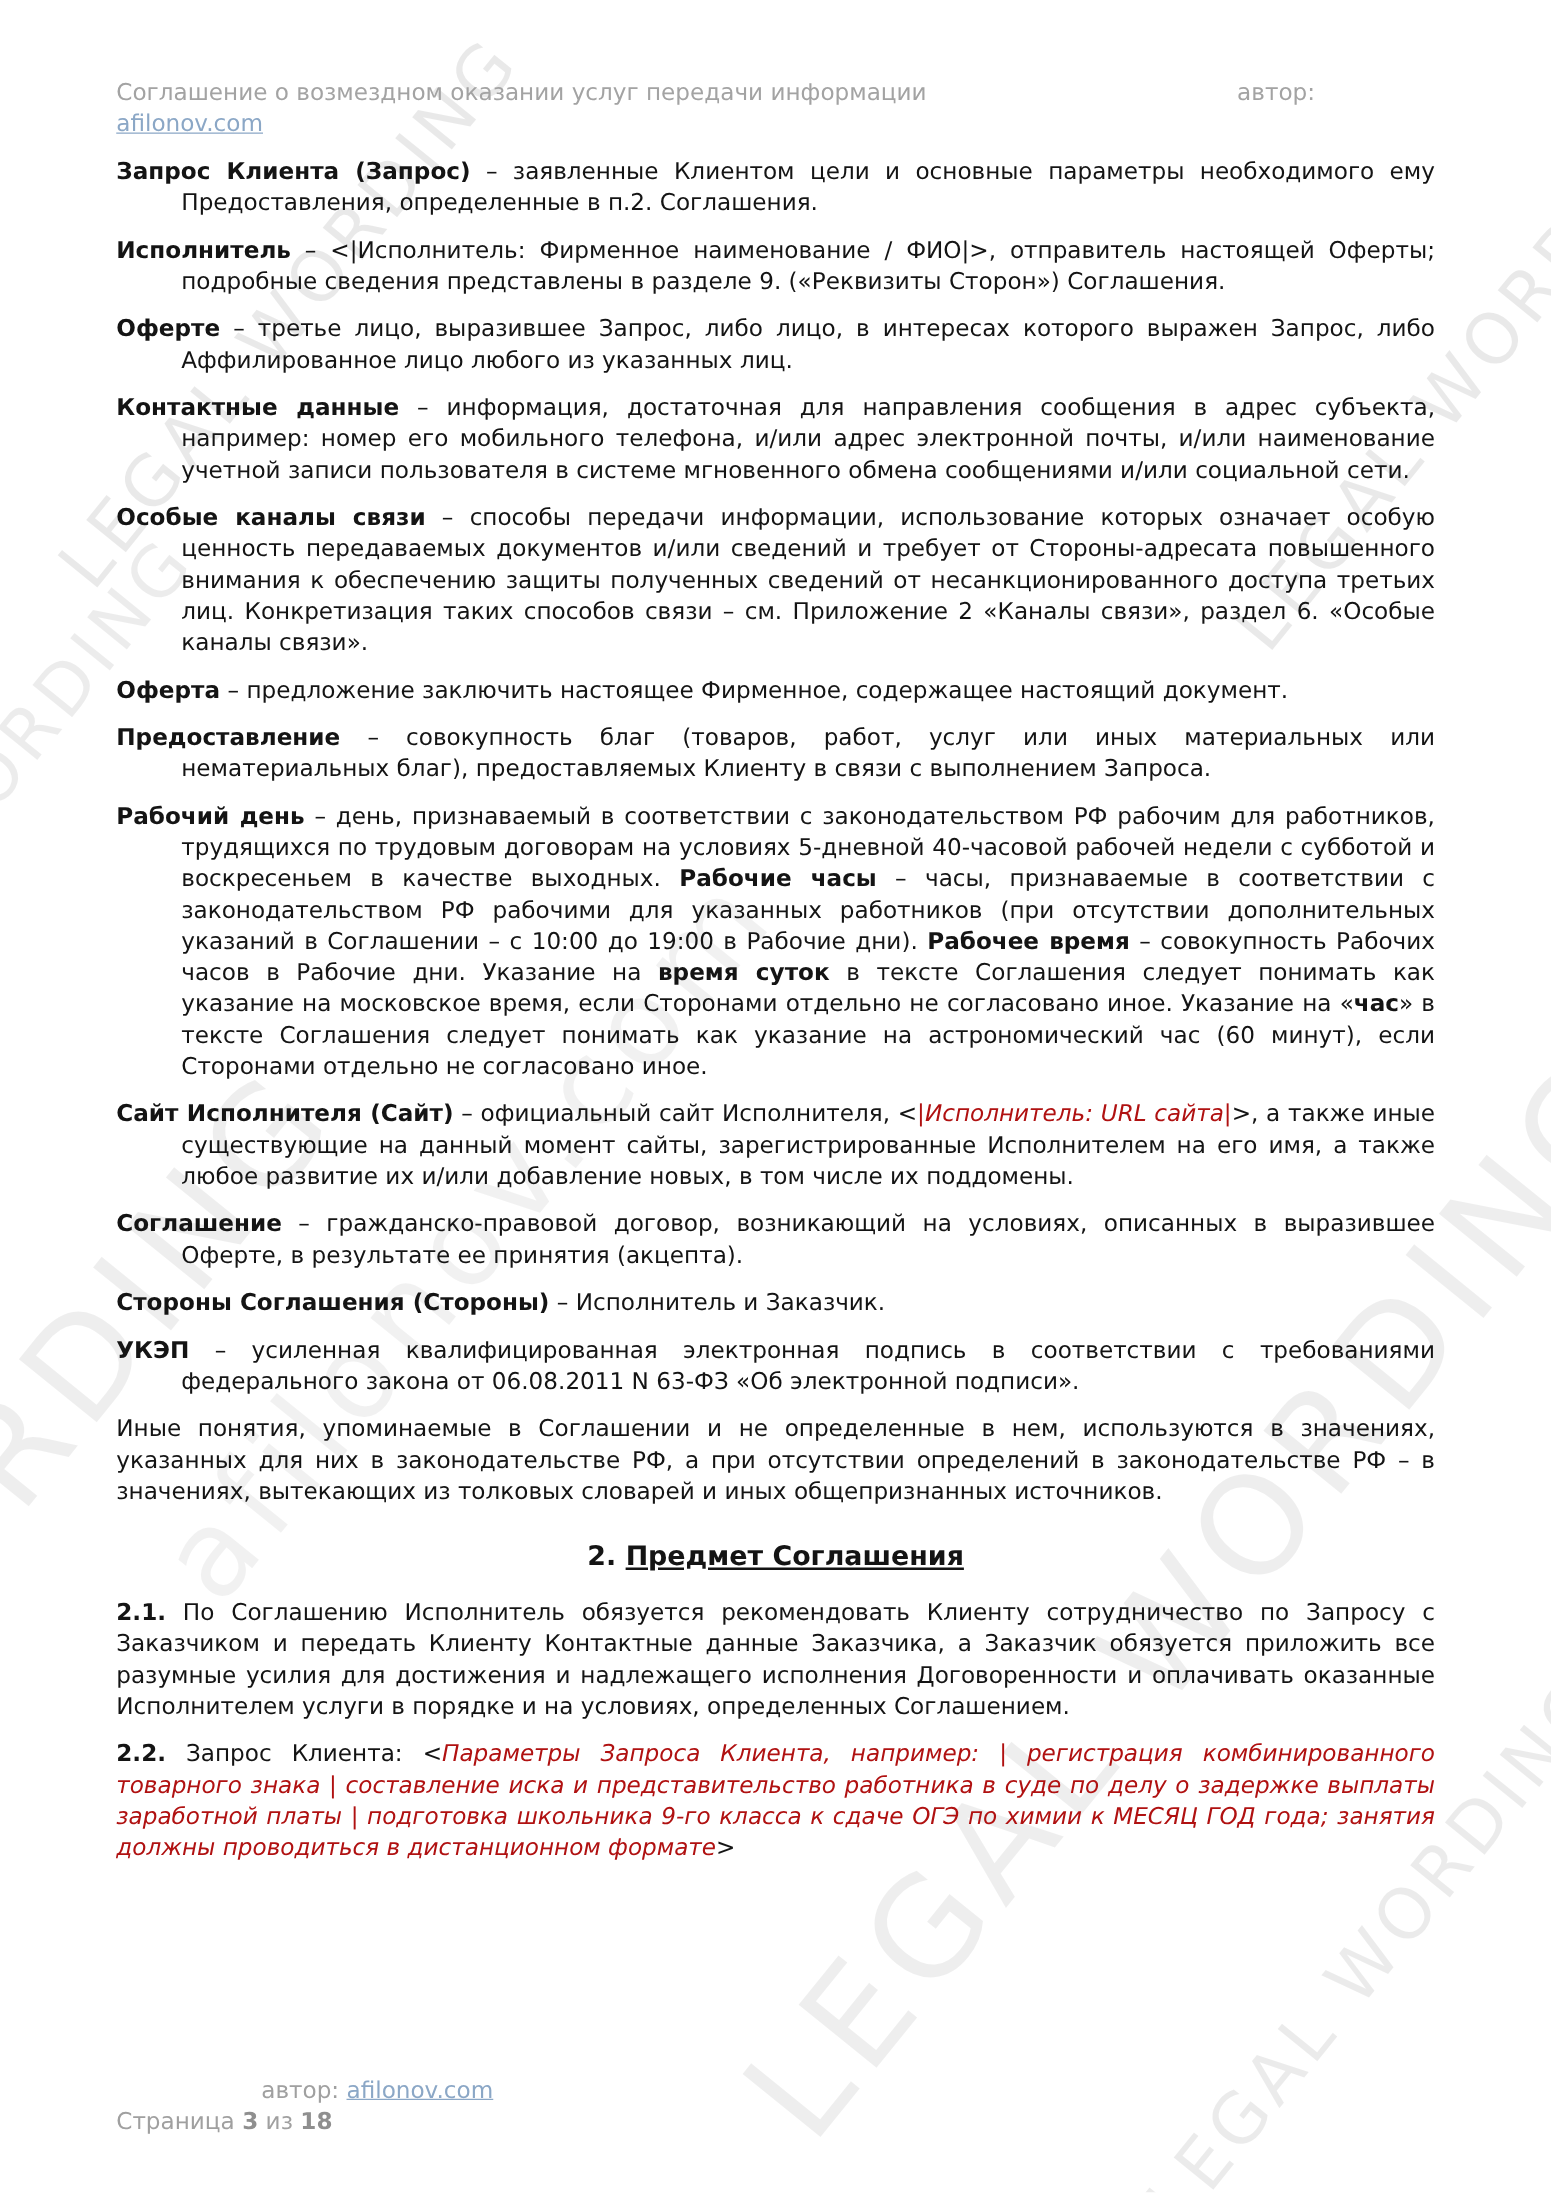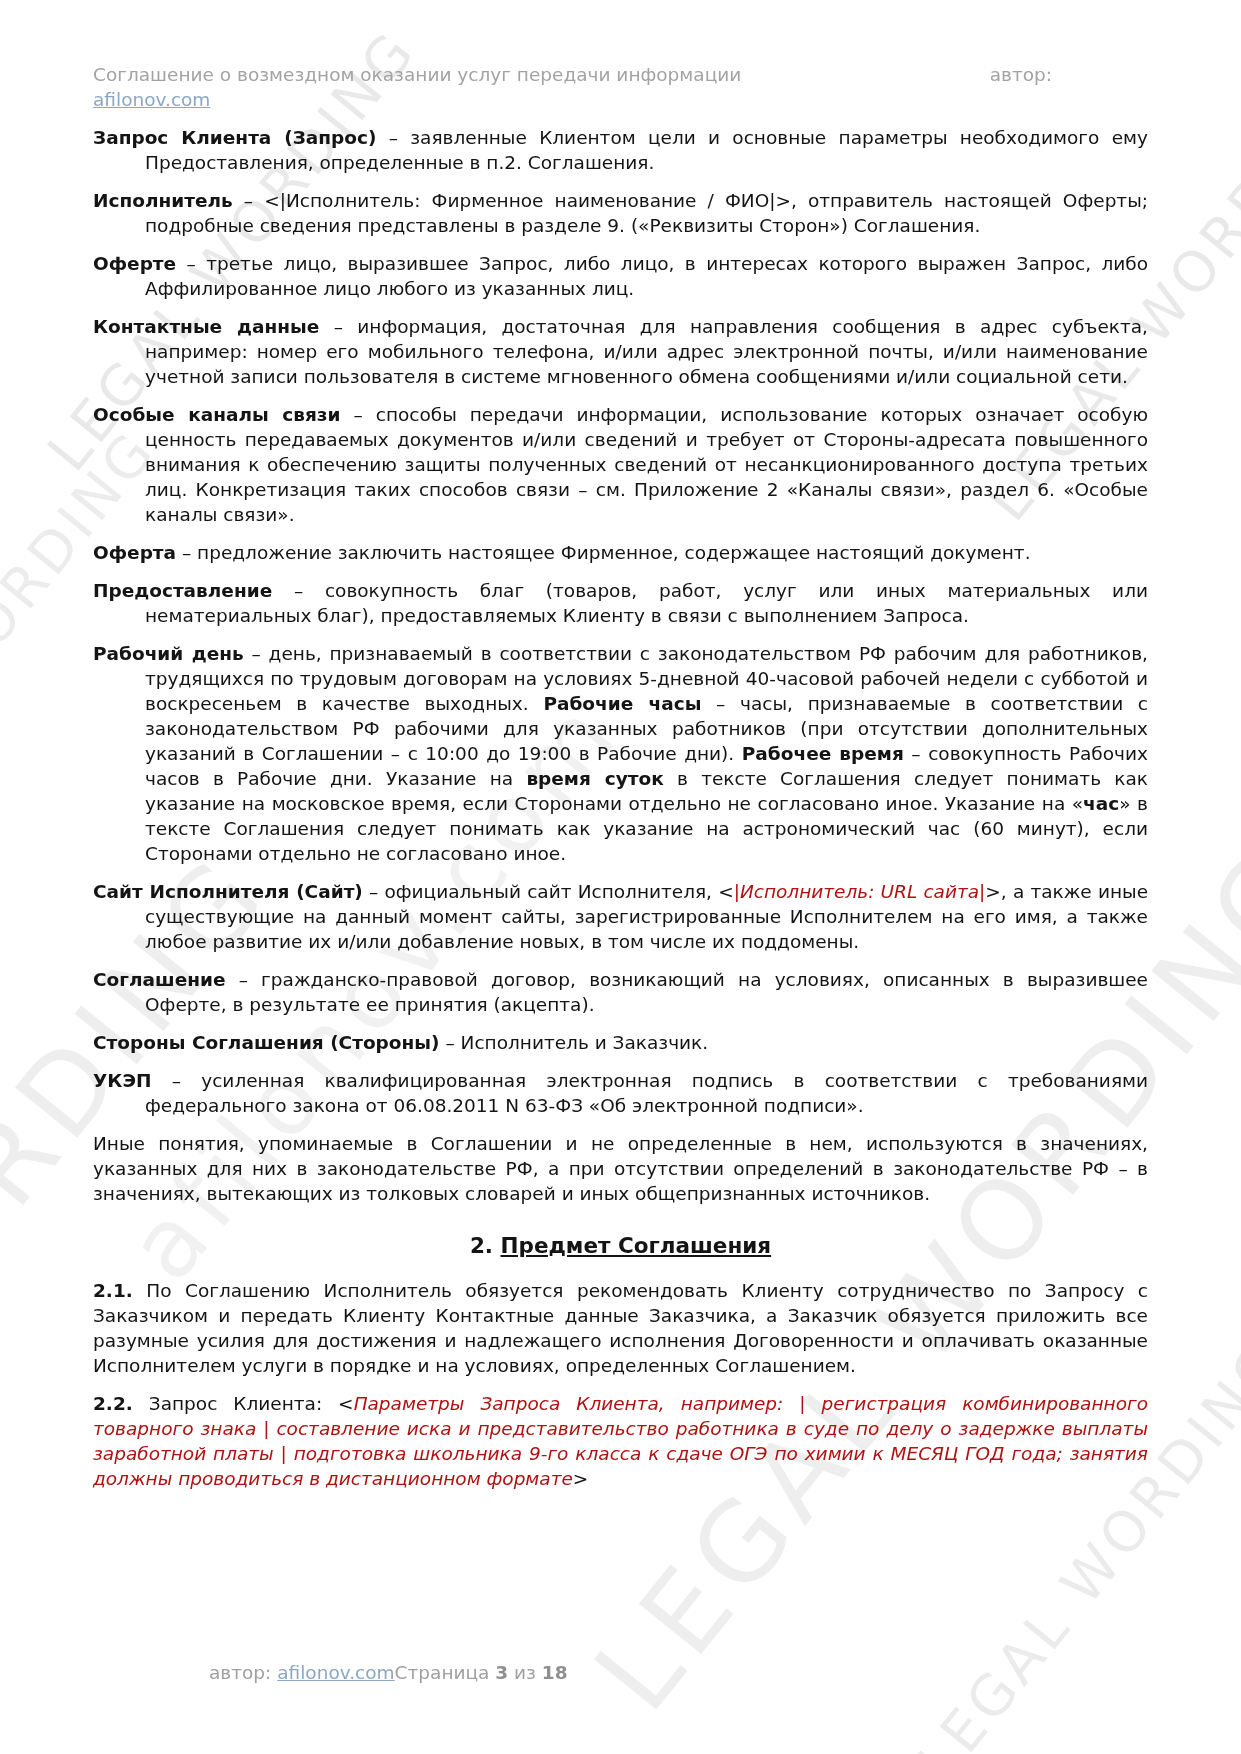--- a/index.html
+++ b/index.html
@@ -70,23 +70,23 @@
   .s-rbi{color:var(--red);font-weight:normal;font-style:italic;}
   .s-ri{color:var(--red);font-style:italic;margin-top:48px;}
   .s-h{}
   .s-hu{text-decoration:underline;}
   
   .footer{
     position:absolute;
     left:93px;top:1660px;
     width:1055px;
     display:flex;
-    justify-content:flex-start;
+    justify-content:center;
     color:#a0a0a0;
-    font-size:18.5px;line-height:25px;
+    font-size:18.5px;line-height:25px;flex-direction:column;
   }
   .footer-left{padding-left:116px;}
   .footer-right b{color:#8f8f8f;}
 </style>
 </head>
 <body>
 
 <div class="page">
 
   <span class="wm wm-1">LEGAL WORDING</span>

